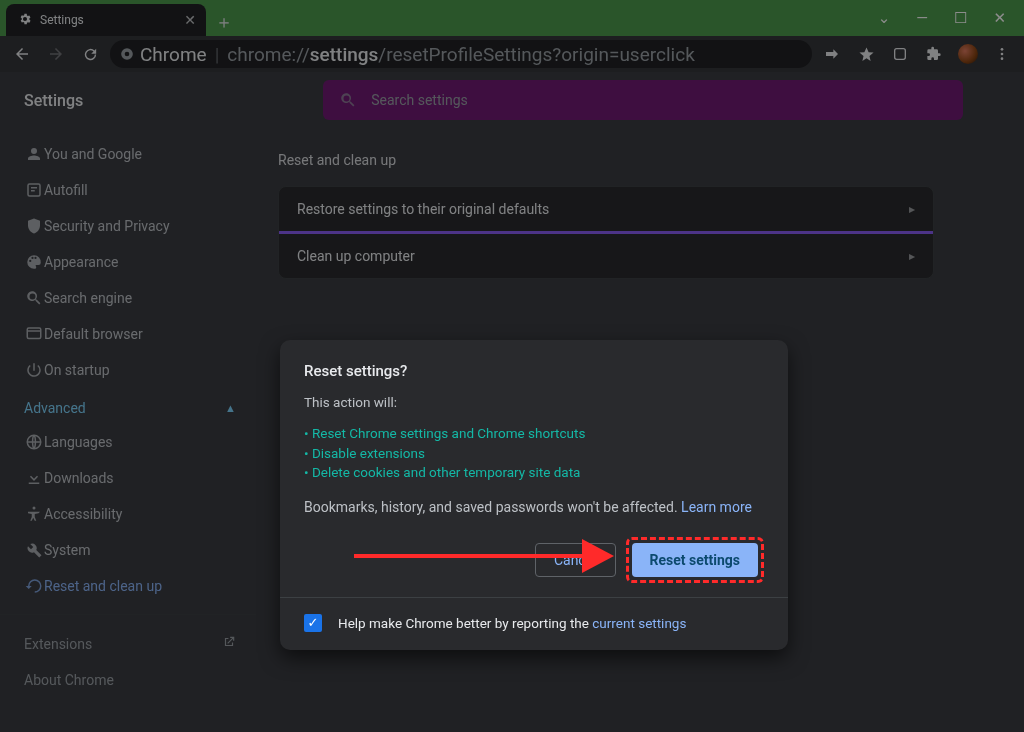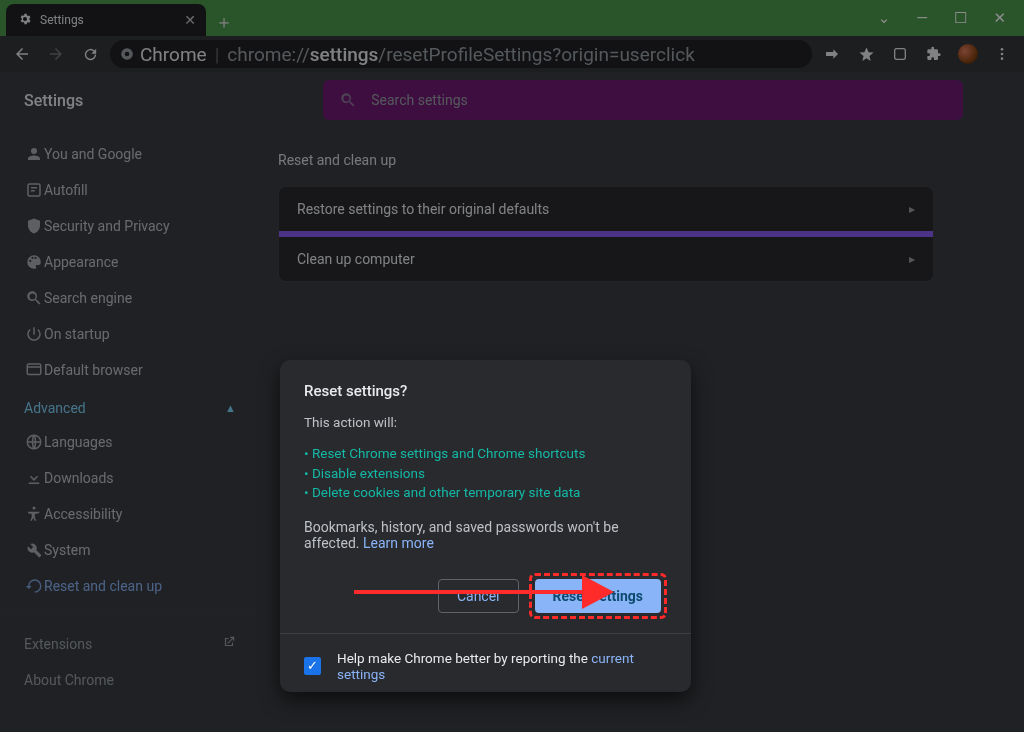--- a/index.html
+++ b/index.html
@@ -42,25 +42,25 @@
   .side-item { display:flex; align-items:center; height:36px; padding: 0 0 0 24px; cursor:pointer; border-radius: 0 18px 18px 0; }
   .side-item .icon { width:20px; display:flex; justify-content:center; opacity:.85; }
   .side-item.active { color:#8ab4f8; }
   .side-section { display:flex; align-items:center; justify-content:space-between; padding: 12px 20px 8px 24px; color:#7dd3fc; font-size:14px; cursor:pointer;}
   .side-plain { padding: 10px 0 10px 24px; color:#9aa0a6; font-size:14px; cursor:pointer; display:flex; align-items:center; justify-content:space-between; padding-right:20px;}
 
   .content { flex:1; padding: 20px 90px 0 22px; }
   .section-h { font-size:14px; color:#e8eaed; margin: 4px 0 18px 0; opacity:.9;}
   .card { background:#292a2d; border:1px solid #3c4043; border-radius:8px; overflow:hidden; }
   .row { display:flex; align-items:center; justify-content:space-between; padding: 14px 18px; font-size:14px; color:#e8eaed; cursor:pointer; }
-  .row + .row { border-top:6px solid #8b5cf6; }
+  .row + .row { border-top:3px solid #8b5cf6; }
   .chev { opacity:.6; font-size:12px; }
 
   
-  .dialog { position:absolute; left:280px; top:360px; width:411px; background:#292a2d; border-radius:10px; box-shadow: 0 8px 20px rgba(0,0,0,.6); padding: 22px 24px 10px 24px; color:#e8eaed; font-size:14px; }
+  .dialog { position:absolute; left:280px; top:340px; width:508px; background:#292a2d; border-radius:10px; box-shadow: 0 8px 20px rgba(0,0,0,.6); padding: 22px 24px 18px 24px; color:#e8eaed; font-size:14px; }
   .dialog h2 { font-size:15px; font-weight:500; margin-bottom: 14px; }
   .dialog .lead { color:#bdc1c6; margin-bottom:14px; font-size:13.5px;}
   .dialog ul { list-style:none; margin-bottom: 16px; }
   .dialog ul li { color:#14b8a6; font-size:13.5px; line-height:1.45; }
   .dialog .keep { color:#bdc1c6; font-size:14px; margin-bottom: 22px;}
   .dialog a { color:#8ab4f8; text-decoration:none; cursor:pointer;}
   .btn-row { display:flex; justify-content:flex-end; gap: 10px; align-items:center; margin-bottom: 14px; position:relative;}
   .btn { height:34px; padding: 0 18px; border-radius:4px; font-size:14px; display:flex; align-items:center; cursor:pointer; border:none;}
   .btn.ghost { background:transparent; color:#8ab4f8; border:1px solid #5f6368; }
   .btn.primary { background:#8ab4f8; color:#0c4a6e; font-weight:700; }
@@ -211,33 +211,33 @@
           <span class="icon">
             <svg width="18" height="18" viewBox="0 0 24 24">
               <path d="M15.5 14h-.8l-.3-.3a6.5 6.5 0 10-.7.7l.3.3v.8l5 5 1.5-1.5-5-5zM10 14a4 4 0 110-8 4 4 0 010 8z"></path>
             </svg>
           </span>
           <span>Search engine</span>
         </div>
       <div class="side-item">
           <span class="icon">
             <svg width="18" height="18" viewBox="0 0 24 24">
-              <path d="M13 3h-2v10h2zM17.8 5.2l-1.4 1.4A7 7 0 115 12a7 7 0 012.6-5.4L6.2 5.2A9 9 0 1021 12a9 9 0 00-3.2-6.8z"></path>
-            </svg>
-          </span>
-          <span>On startup</span>
-        </div>
-      <div class="side-item">
-          <span class="icon">
-            <svg width="18" height="18" viewBox="0 0 24 24">
               <rect x="3" y="4" width="18" height="14" rx="2" fill="none" stroke="currentColor" stroke-width="2"></rect>
               <path d="M3 8h18" stroke="currentColor" stroke-width="2"></path>
             </svg>
           </span>
           <span>Default browser</span>
+        </div>
+      <div class="side-item">
+          <span class="icon">
+            <svg width="18" height="18" viewBox="0 0 24 24">
+              <path d="M13 3h-2v10h2zM17.8 5.2l-1.4 1.4A7 7 0 115 12a7 7 0 012.6-5.4L6.2 5.2A9 9 0 1021 12a9 9 0 00-3.2-6.8z"></path>
+            </svg>
+          </span>
+          <span>On startup</span>
         </div>
 
       <div class="side-section">
         <span>Advanced</span>
         <span style="font-size:11px;">▲</span>
       </div>
 
       <div class="side-item">
           <span class="icon">
             <svg width="18" height="18" viewBox="0 0 24 24">

